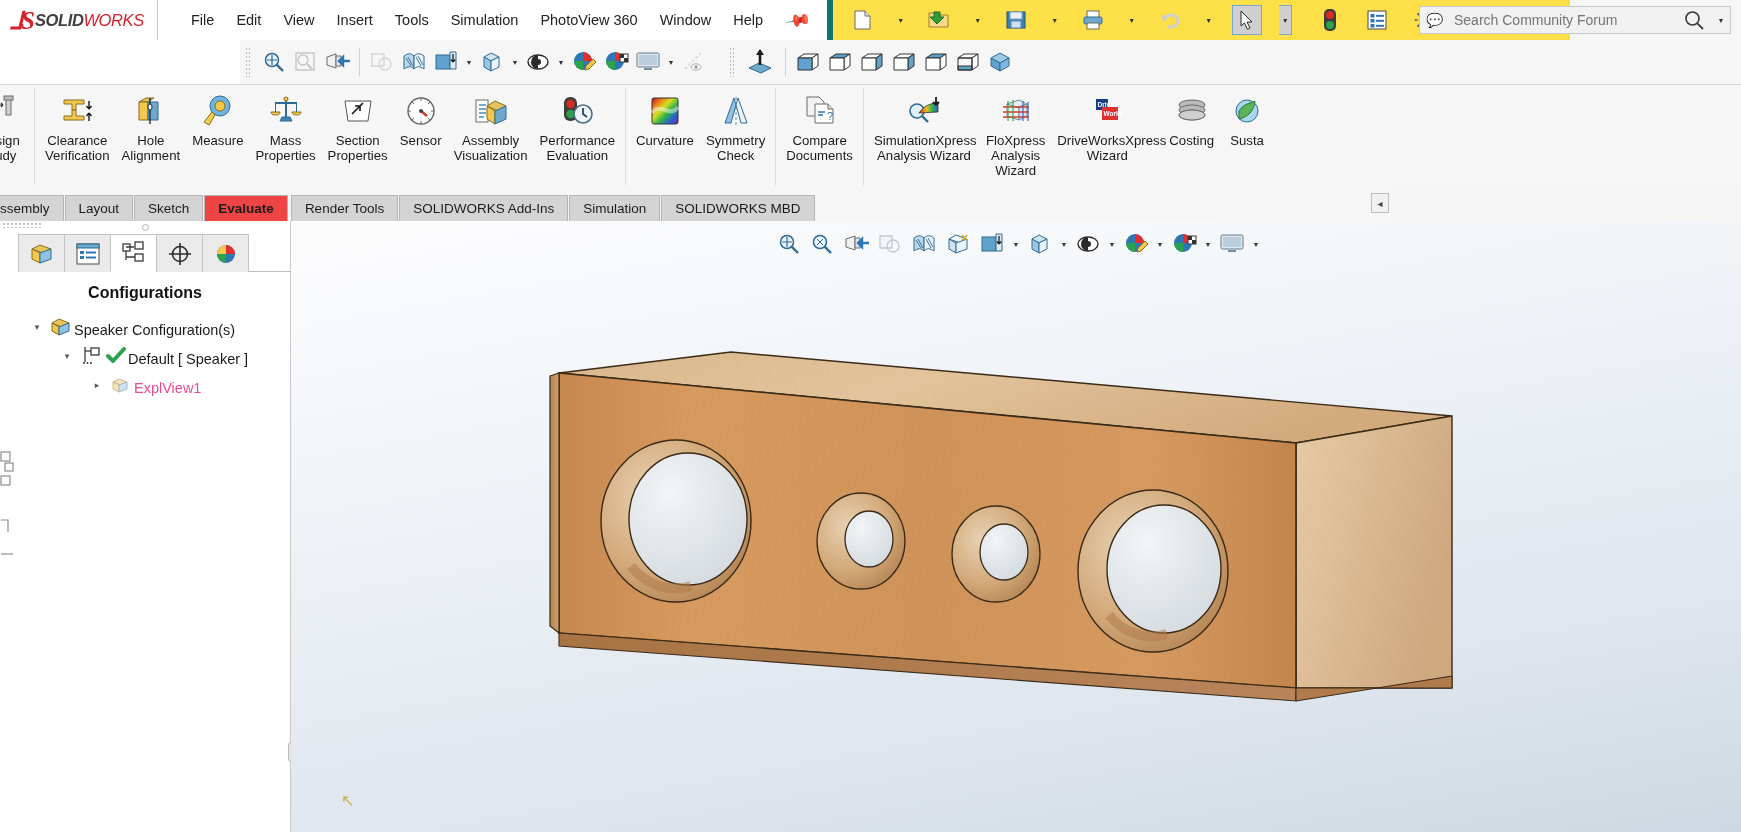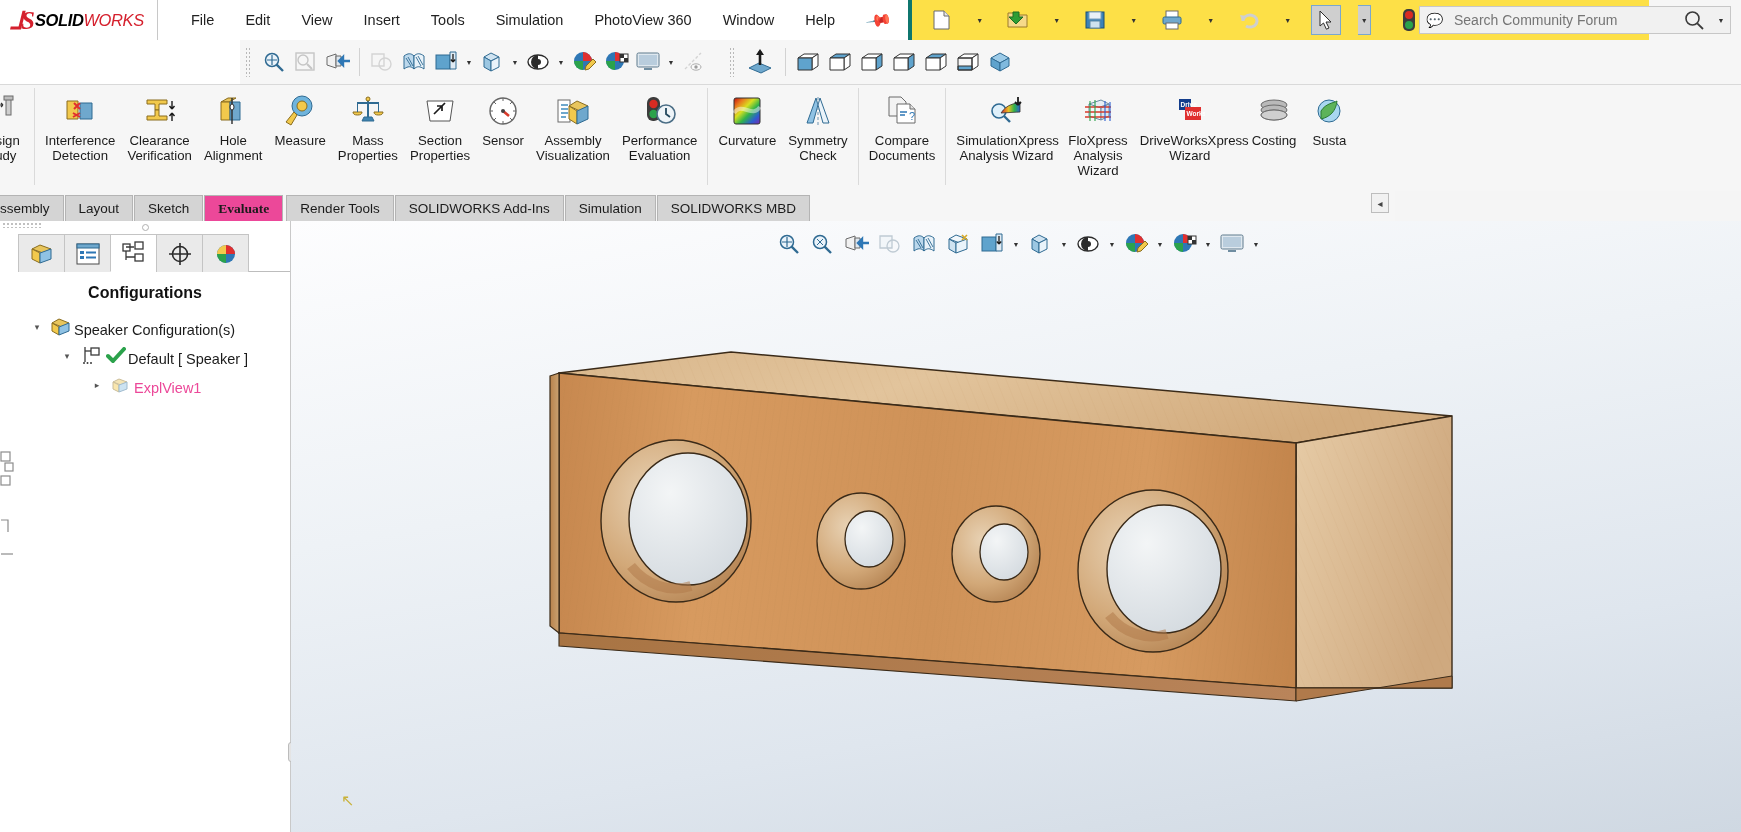--- a/index.html
+++ b/index.html
@@ -19,28 +19,27 @@
   }
   .logo-box{
     width:158px; height:40px; display:flex; align-items:center;
     padding-left:10px; background:#fff; border-right:1px solid #c8c8c8;
   }
   .logo-mark{
     font-size:25px; color:#d5202d; font-weight:bold; font-style:italic;
     line-height:1; letter-spacing:-2px; margin-right:2px; font-family:"Liberation Serif", serif;
   }
   .logo-text{ font-size:16.5px; font-weight:bold; font-style:italic; letter-spacing:-0.4px;}
-  .logo-text .a{ color:#000000; }
+  .logo-text .a{ color:#404040; }
   .logo-text .b{ color:#d5202d; font-weight:normal; }
 
   .menubar{
     height:40px; display:flex; align-items:center; background:#fff;
-    padding-left:22px; flex:0 0 auto; border-right:4px solid #0f766e;
+    padding-left:22px; flex:0 0 auto; border-right:6px solid #0f766e;
     padding-right:8px;
-    gap:9px;
   }
   .menu-item{
     padding:4px 11px; font-size:14.5px; color:#222; cursor:default; white-space:nowrap;
   }
   .pin-icon{ margin-left:14px; margin-right:10px; color:#2e77b5; font-size:17px; transform:rotate(35deg); }
 
   .qat{
     height:40px; display:flex; align-items:center; gap:17px; padding-left:14px; background:#fde047;
   }
   .qat-btn{
@@ -105,21 +104,21 @@
   .tabrow{
     position:absolute; left:0; top:191px; width:1395px; height:30px;
     background:#f6f6f6; display:flex; align-items:flex-end;
   }
   .cm-tab{
     height:26px; padding:0 13px; display:flex; align-items:center;
     background:#d4d4d4; border:1px solid #b4b4b4; border-bottom:none;
     font-size:13.5px; color:#1b1b1b; margin-right:1px; cursor:default;
     white-space:nowrap;
   }
-  .cm-tab.active{ background:#ec4899; border-color:#b4b4b4; font-weight:bold;font-family:Liberation Serif, serif; }
+  .cm-tab.active{ background:#ef4444; border-color:#b4b4b4; font-weight:bold; }
   .cm-tab.gap{ margin-left:2px; }
   .tab-collapse{
     position:absolute; right:6px; top:2px; width:18px; height:20px;
     border:1px solid #bdbdbd; background:#f1f1f1;
     display:flex; align-items:center; justify-content:center; font-size:10px; color:#444;
   }
   .panel{
     position:absolute; left:0; top:221px; width:291px; height:611px;
     background:#fff; border-right:1px solid #c9c9c9;
   }
@@ -479,32 +478,20 @@
             <rect x="22" y="6" width="5" height="16" fill="#cfcfcf" stroke="#6b6b6b"></rect>
             <rect x="20" y="3" width="9" height="4" fill="#bdbdbd" stroke="#6b6b6b"></rect>
             <path d="M14 12h5m0 0l-2-2m2 2l-2 2" stroke="#333" stroke-width="1.2" fill="none"></path>
           </svg>
       </div>
       <div class="rb-lbl">esign<br>tudy</div>
     </div>
 
     <div class="rb-sep"></div>
 
-    <div class="rb-item">
-      <div class="rb-ico">
-        <svg width="38" height="36" viewBox="0 0 38 36">
-            <path d="M6 8h11v18H6z" fill="#f2c94c" stroke="#8a6d1e"></path>
-            <path d="M19 10h12v16H19z" fill="#6fa8cd" stroke="#2f6a92"></path>
-            <g stroke="#e02f2f" stroke-width="2">
-              <path d="M13 10l6 6M19 10l-6 6M12 20l7 4M19 20l-7 4"></path>
-            </g>
-          </svg>
-      </div>
-      <div class="rb-lbl">Interference<br>Detection</div>
-    </div>
 
     <div class="rb-item">
       <div class="rb-ico">
         <svg width="38" height="36" viewBox="0 0 38 36">
             <path d="M6 7h20v4H18v6h-4v-6H6z" fill="#f2c94c" stroke="#8a6d1e"></path>
             <path d="M6 27h20v-4H18v-6h-4v6H6z" fill="#f2c94c" stroke="#8a6d1e"></path>
             <path d="M31 8v8m0 0l-2.5-3M31 16l2.5-3" stroke="#1b1b1b" stroke-width="1.4" fill="none"></path>
             <path d="M31 28v-8m0 0l-2.5 3M31 20l2.5 3" stroke="#1b1b1b" stroke-width="1.4" fill="none"></path>
           </svg>
       </div>

